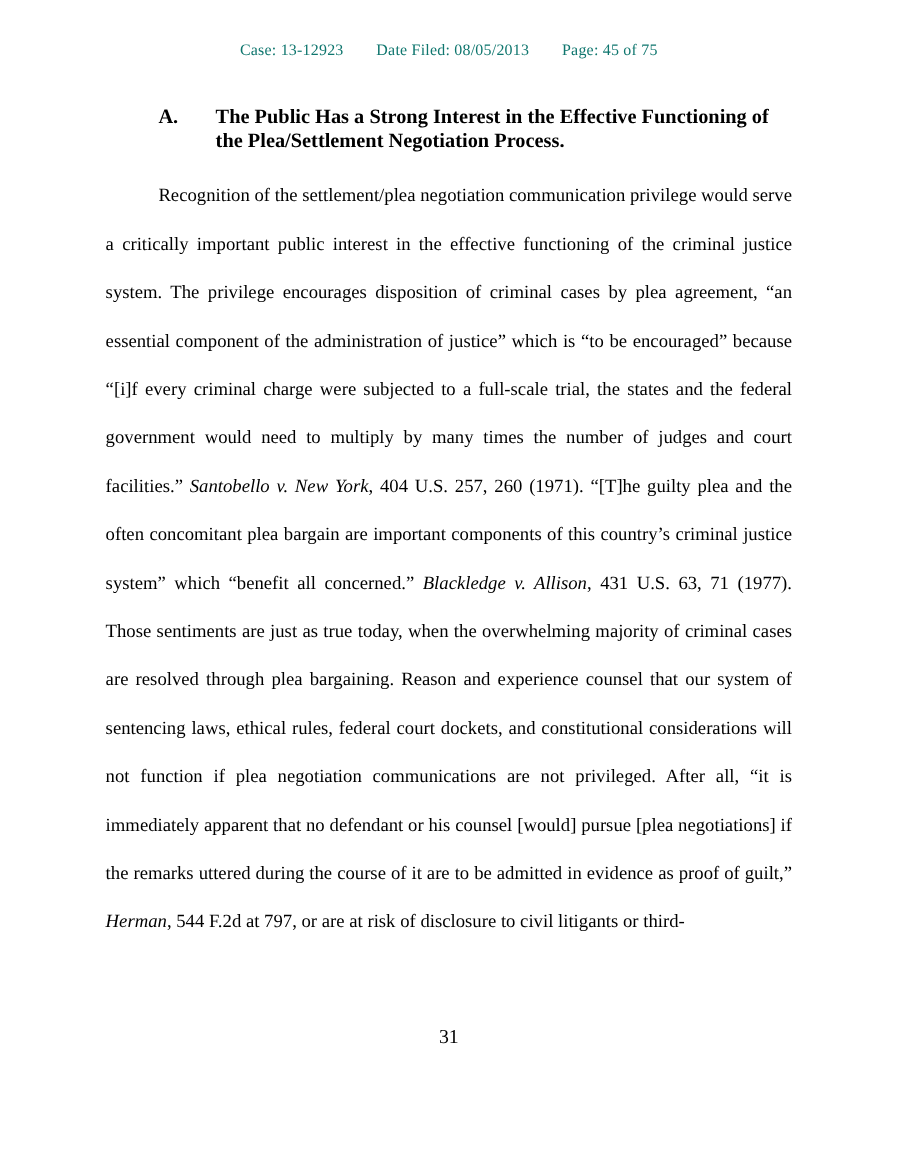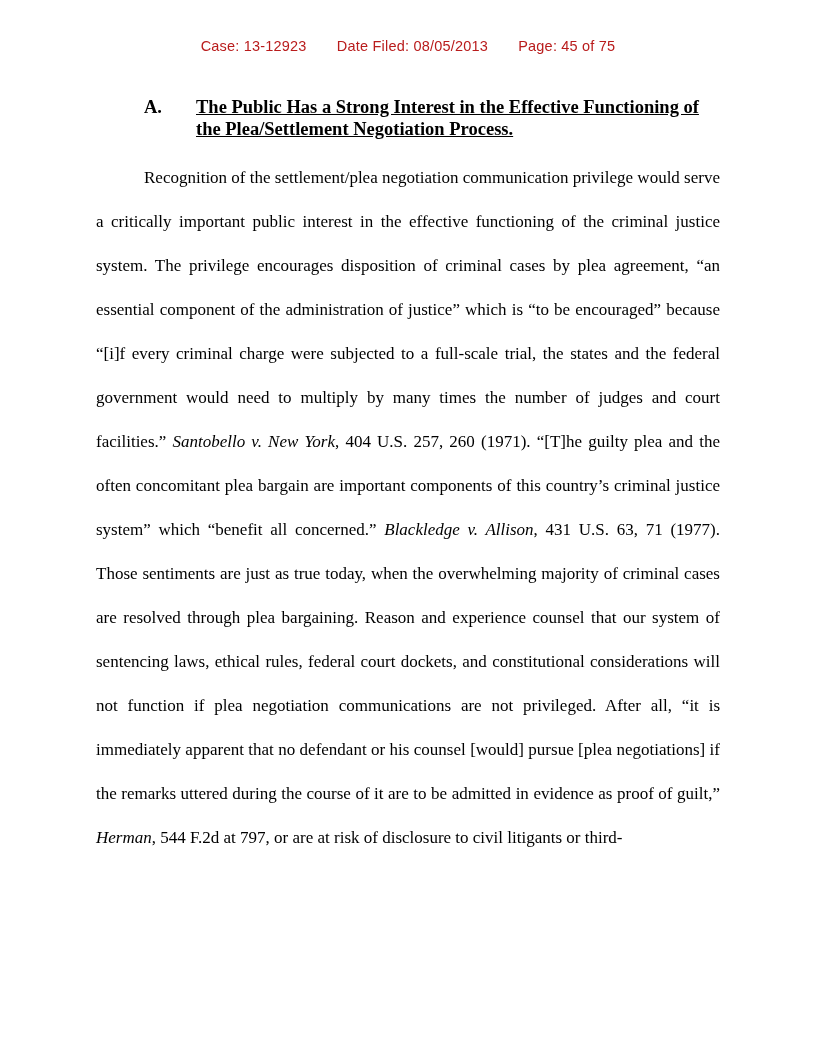--- a/index.html
+++ b/index.html
@@ -15,22 +15,22 @@
     font-family: "Liberation Serif", serif;
     color: #000000;
     overflow: hidden;
   }
   .stamp {
     position: absolute;
     top: 38px;
     left: 0;
     right: 0;
     text-align: center;
-    color: #b91c1c;
-    font-family: Liberation Sans, sans-serif;
+    color: #0f766e;
+    font-family: Liberation Serif, serif;
     font-size: 14.5px;
     letter-spacing: 0.2px;
   }
   .stamp span {
     margin: 0 13px;
     white-space: nowrap;
   }
   .heading {
     position: absolute;
     top: 96px;
@@ -39,21 +39,20 @@
     display: flex;
     font-weight: bold;
     font-size: 18.5px;
     line-height: 22px;
   }
   .heading .h-num {
     flex: 0 0 52px;
   }
   .heading .h-text {
     flex: 1 1 auto;
-    text-decoration: underline;
   }
   .bodytext {
     position: absolute;
     top: 156px;
     left: 96px;
     width: 624px;
     font-size: 17px;
     line-height: 44px;
     text-align: justify;
     text-indent: 48px;
@@ -82,14 +81,15 @@
     <span>Page: 45 of 75</span>
   </div>
 
   <div class="heading">
     <span class="h-num">A.</span>
     <span class="h-text">The Public Has a Strong Interest in the Effective Functioning of the Plea/Settlement Negotiation Process.</span>
   </div>
 
   <p class="bodytext"><span>Recognition of the settlement/plea negotiation communication privilege would serve a critically important public interest in the effective functioning of the criminal justice system. The privilege encourages disposition of criminal cases by plea agreement, “an essential component of the administration of justice” which is “to be encouraged” because “[i]f every criminal charge were subjected to a full-scale trial, the states and the federal government would need to multiply by many times the number of judges and court facilities.” </span><span class="cite">Santobello v. New York</span><span>, 404 U.S. 257, 260 (1971). “[T]he guilty plea and the often concomitant plea bargain are important components of this country’s criminal justice system” which “benefit all concerned.” </span><span class="cite">Blackledge v. Allison</span><span>, 431 U.S. 63, 71 (1977). Those sentiments are just as true today, when the overwhelming majority of criminal cases are resolved through plea bargaining. Reason and experience counsel that our system of sentencing laws, ethical rules, federal court dockets, and constitutional considerations will not function if plea negotiation communications are not privileged. After all, “it is immediately apparent that no defendant or his counsel [would] pursue [plea negotiations] if the remarks uttered during the course of it are to be admitted in evidence as proof of guilt,” </span><span class="cite">Herman</span><span>, 544 F.2d at 797, or are at risk of disclosure to civil litigants or third-</span></p>
 
+  <div class="pagenum">31</div>
 
 </div>
 
 </body></html>

